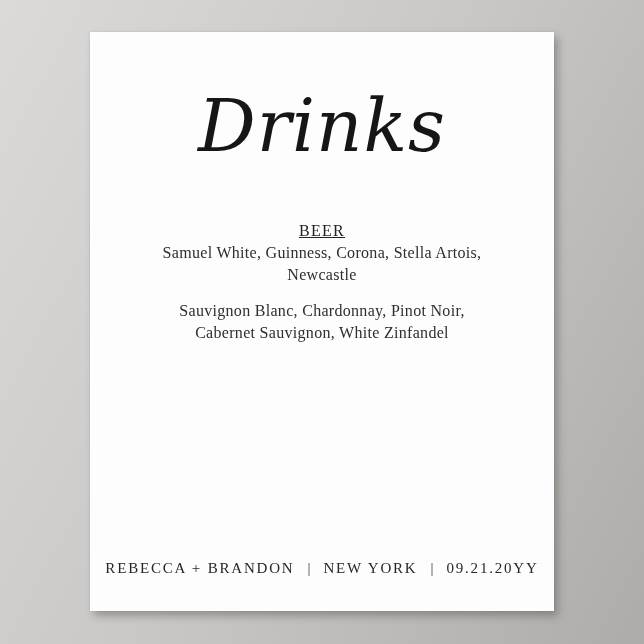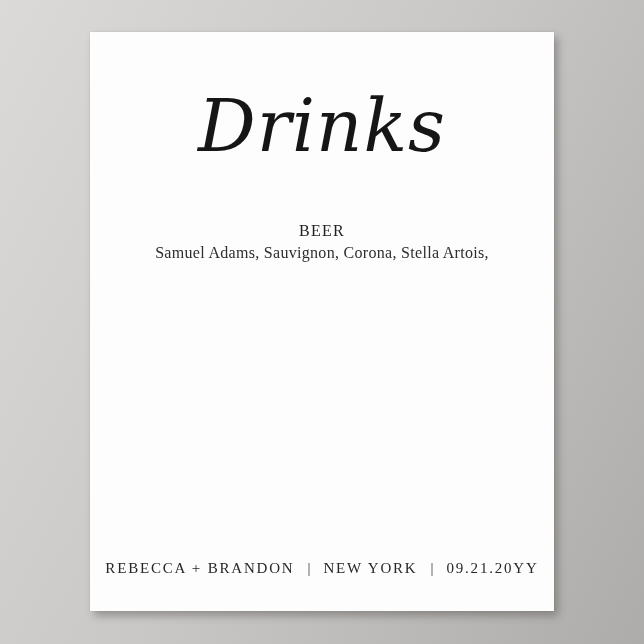--- a/index.html
+++ b/index.html
@@ -49,20 +49,21 @@
     text-align: center;
   }
   .section {
     color: #2b2b2b;
   }
   .sec-head {
     font-size: 16px;
     line-height: 22px;
     letter-spacing: 1.3px;
     color: #222222;
+    text-decoration: underline;
   }
   .sec-line {
     font-size: 16px;
     line-height: 22px;
     letter-spacing: 0.3px;
     color: #2e2e2e;
   }
   .menu-footer {
     position: absolute;
     left: 0;
@@ -87,24 +88,27 @@
 
 <div class="scene">
   <div class="poster">
 
     <div class="menu-title">Drinks</div>
 
     <div class="sections">
 
       <div class="section">
         <div class="sec-head">BEER</div>
-        <div class="sec-line">Samuel Adams, Sauvignon, Corona, Stella Artois,</div>
+        <div class="sec-line">Samuel White, Guinness, Corona, Stella Artois,</div>
+        <div class="sec-line">Newcastle</div>
       </div>
 
       <div class="section">
+        <div class="sec-line">Sauvignon Blanc, Chardonnay, Pinot Noir,</div>
+        <div class="sec-line">Cabernet Sauvignon, White Zinfandel</div>
       </div>
 
 
       <div class="section">
       </div>
 
     </div>
 
     <div class="menu-footer">
       <span>REBECCA + BRANDON</span>

